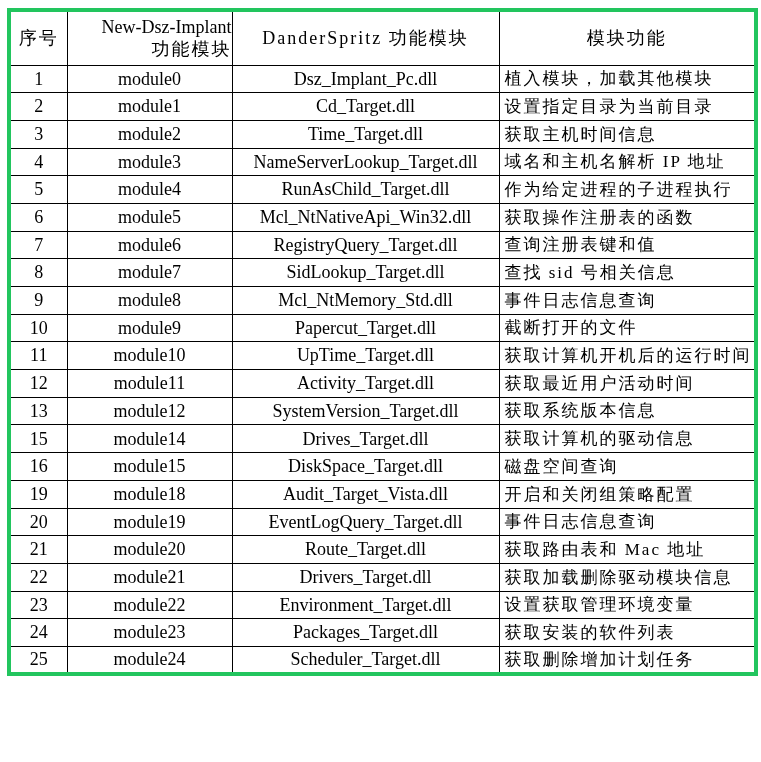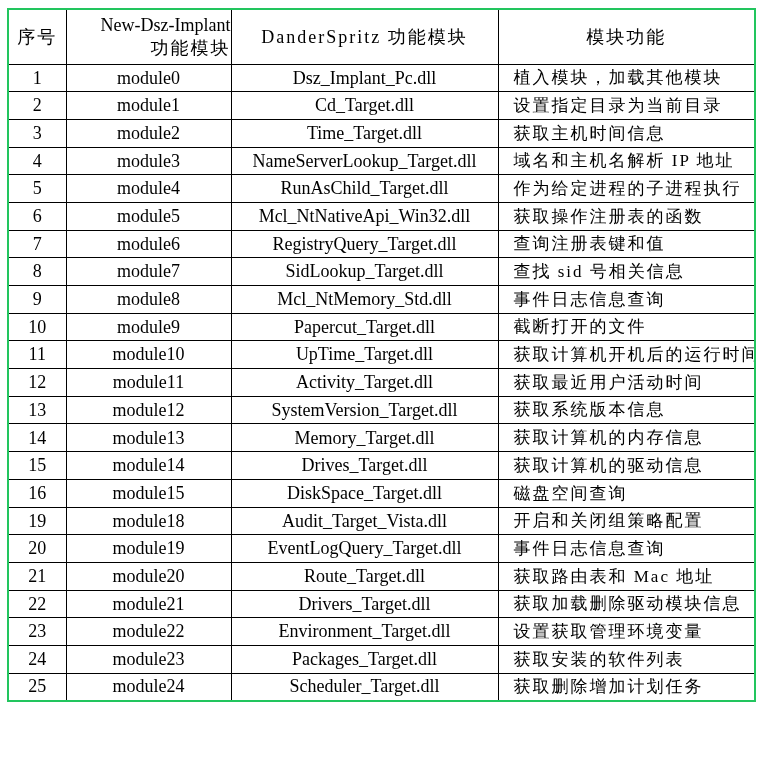--- a/index.html
+++ b/index.html
@@ -13,21 +13,21 @@
   }
   .table-wrap {
     position: absolute;
     left: 7px;
     top: 8px;
   }
   table.module-table {
     border-collapse: collapse;
     table-layout: fixed;
     width: 747px;
-    border: 2px solid #22c55e;
+    border: 4px solid #22c55e;
     background: #f9a8d4;
   }
   .module-table th,
   .module-table td {
     border: 1px solid #000000;
     padding: 0;
     font-size: 18px;
     font-weight: normal;
     line-height: 1.25;
     overflow: hidden;
@@ -40,21 +40,21 @@
   .col-no   { width: 58px; }
   .col-mod  { width: 165px; }
   .col-dll  { width: 267px; }
   .col-func { width: 257px; }
 
   .cell-center { text-align: center; }
   .cn { letter-spacing: 2px; }
 
   td.c-func {
     text-align: left;
-    padding-left: 15px;
+    padding-left: 5px;
     font-size: 17px;
     letter-spacing: 2px;
     white-space: nowrap;
   }
   th .hdr-line { display: block; text-align: right; }
 </style>
 </head>
 <body>
 
 <div class="table-wrap">
@@ -149,26 +149,20 @@
     <td class="cell-center">Activity_Target.dll</td>
     <td class="c-func">获取最近用户活动时间</td>
   </tr>
         <tr>
     <td class="cell-center">13</td>
     <td class="cell-center">module12</td>
     <td class="cell-center">SystemVersion_Target.dll</td>
     <td class="c-func">获取系统版本信息</td>
   </tr>
         <tr>
-    <td class="cell-center">14</td>
-    <td class="cell-center">module13</td>
-    <td class="cell-center">Memory_Target.dll</td>
-    <td class="c-func">获取计算机的内存信息</td>
-  </tr>
-        <tr>
     <td class="cell-center">15</td>
     <td class="cell-center">module14</td>
     <td class="cell-center">Drives_Target.dll</td>
     <td class="c-func">获取计算机的驱动信息</td>
   </tr>
         <tr>
     <td class="cell-center">16</td>
     <td class="cell-center">module15</td>
     <td class="cell-center">DiskSpace_Target.dll</td>
     <td class="c-func">磁盘空间查询</td>

